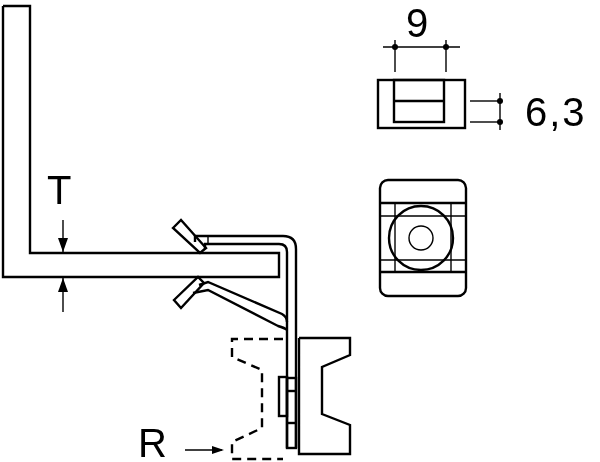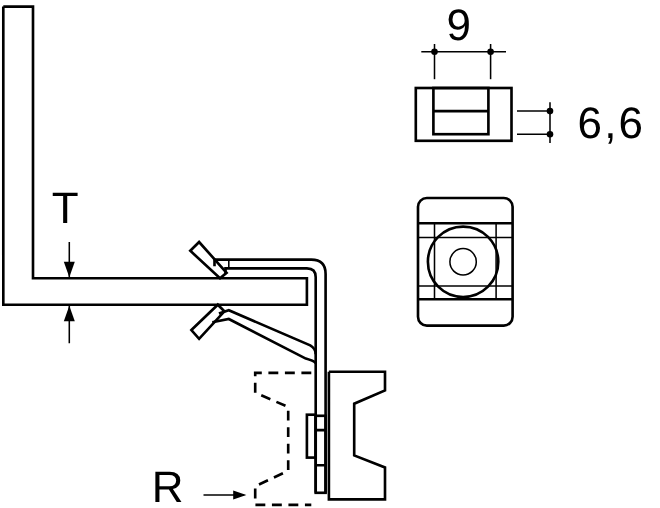--- a/index.html
+++ b/index.html
@@ -102,13 +102,13 @@
     <line class="thin" x1="395" y1="203" x2="395" y2="272"></line>
     <line class="thin" x1="451" y1="203" x2="451" y2="272"></line>
     <circle cx="421" cy="238" r="32"></circle>
     <circle class="thin" cx="421" cy="238" r="12"></circle>
   </g>
 </svg>
 
 <div id="lbl-T" class="label">T</div>
 <div id="lbl-R" class="label">R</div>
 <div id="lbl-9" class="label">9</div>
-<div id="lbl-35" class="label">6,6</div>
+<div id="lbl-35" class="label">6,3</div>
 
 </body></html>

